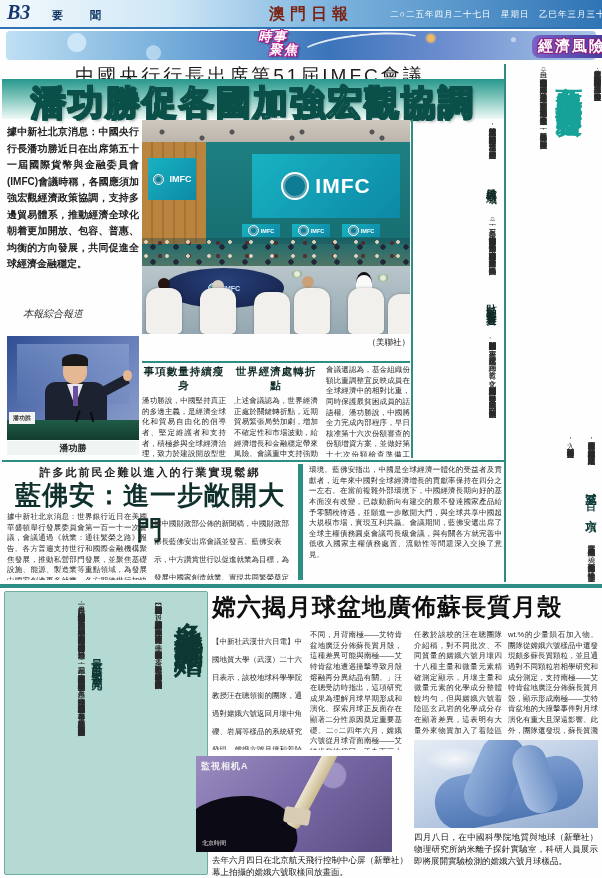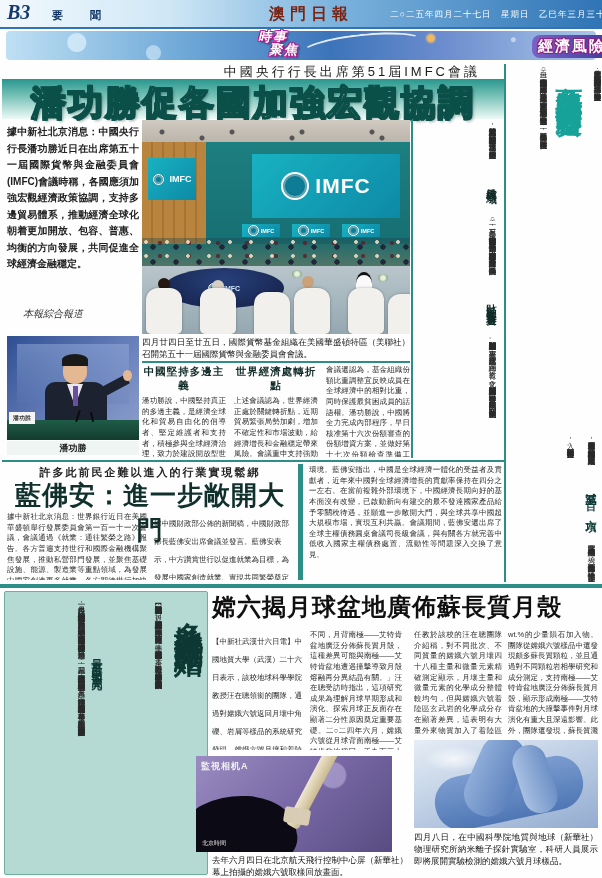--- a/index.html
+++ b/index.html
@@ -26,21 +26,21 @@
       radial-gradient(circle at 72% 25%,rgba(255,190,90,.9) 0 3px,transparent 6px),
       linear-gradient(90deg,#bfe0f4 0%,#6fa9d8 30%,#3c74ba 55%,#6e8ecf 75%,#a9c6e8 100%);}
   #swoosh{left:300px;top:34px;width:120px;height:22px;border:2px solid rgba(255,255,255,.8);border-color:rgba(255,255,255,.85) transparent transparent transparent;border-radius:50%;transform:rotate(-6deg);}
   #focus{left:258px;top:30px;line-height:13px;font-style:italic;font-weight:900;font-size:13px;color:#fff;letter-spacing:2px;
     text-shadow:1px 1px 0 #b5198d,-1px 1px 0 #b5198d,1px -1px 0 #b5198d,-1px -1px 0 #b5198d,2px 2px 2px rgba(60,0,60,.6);}
   #focus .l2{display:block;margin-left:11px;}
   #tag{right:10px;top:35px;padding:2px 6px;font-size:15px;font-weight:900;color:#fff;letter-spacing:2px;
     background:linear-gradient(90deg,#7a63c6,#3e3a9a);border-radius:8px;
     text-shadow:1px 1px 0 #8f1c7e,-1px -1px 0 #8f1c7e,1px -1px 0 #8f1c7e,-1px 1px 0 #8f1c7e;}
   
-  #kicker{left:20px;top:63px;width:460px;text-align:right;font-size:13px;color:#1c1c1c;letter-spacing:3px;}
+  #kicker{left:20px;top:63px;width:460px;text-align:center;font-size:19px;color:#1c1c1c;letter-spacing:3px;}
   #mainband{left:2px;top:79px;width:502px;height:40px;background:linear-gradient(180deg,#27978d 0%,#7cc4ba 45%,#eefaf7 100%);}
   #mainhl{left:2px;top:80px;width:502px;text-align:center;font-size:35px;font-weight:900;color:#fff;letter-spacing:2px;
     -webkit-text-stroke:1.5px #0b4f49;
     text-shadow:1px 1px 0 #0b4f49,-1px -1px 0 #0b4f49,1px -1px 0 #0b4f49,-1px 1px 0 #0b4f49,2px 2px 3px rgba(0,40,40,.4);}
   
   #intro{left:7px;top:124px;width:132px;height:180px;font-size:10px;font-weight:600;line-height:1.65;color:#222;}
   #byline{left:7px;top:307px;width:132px;font-size:10px;font-style:italic;color:#333;padding-left:16px;}
   
   #imfcph{left:142px;top:120px;width:268px;height:214px;background:#1d7f80;overflow:hidden;}
   .ceil{left:0;top:0;width:268px;height:26px;background:radial-gradient(circle at 20px 12px,#555 2px,transparent 3px),radial-gradient(circle at 60px 18px,#555 2px,transparent 3px),linear-gradient(180deg,#cfc9c0,#b7b1a8);background-size:70px 26px,90px 26px,100% 100%;}
@@ -200,21 +200,20 @@
     <div class="abs keff" style="left:214px;"></div>
     <div class="abs chair" style="left:4px;"></div>
     <div class="abs chair" style="left:58px;"></div>
     <div class="abs chair" style="left:112px;top:172px;"></div>
     <div class="abs chair" style="left:152px;"></div>
     <div class="abs chair" style="left:206px;"></div>
     <div class="abs chair" style="left:246px;top:174px;"></div>
   </div>
   <div class="abs cap jt" id="imfccap">
     <span class="credit">（美聯社）</span>
-    <span>四月廿四日至廿五日，國際貨幣基金組織在美國華盛頓特區召開第五十一屆國際貨幣與金融委員會會議。</span>
   </div>
   <div class="abs rule" style="left:142px;top:361px;width:268px;height:1.5px;"></div>
 
   <div class="abs" id="panph">
     <div class="abs pan-panel"></div>
     <div class="abs pan-arm"></div>
     <div class="abs pan-hand"></div>
     <div class="abs pan-body"></div>
     <div class="abs pan-shirt"></div>
     <div class="abs pan-tie"></div>
@@ -222,21 +221,21 @@
     <div class="abs pan-hair"></div>
     <div class="abs pan-desk"></div>
     <div class="abs pan-mic"></div>
     <div class="abs pan-mic2"></div>
     <div class="abs pan-plate">潘功胜</div>
   </div>
   <div class="abs" id="pancap">潘功勝</div>
 
   <div class="abs" id="subs">
     <div class="scol">
-      <div class="subhead">中國堅持多邊主義</div>
+      <div class="subhead">事項數量持續瘦身</div>
       <div class="body-txt jt">潘功勝說，中國堅持真正的多邊主義，是經濟全球化和貿易自由化的倡導者、堅定維護者和支持者，積極參與全球經濟治理，致力於建設開放型世界經濟。中國願進一步深化與基金組織的合作，支持國際貨幣基金組織（下稱「基金組織」）在維護全球經濟金融穩定方面發揮更大的作用。</div>
     </div>
     <div class="scol">
       <div class="subhead">世界經濟處轉折點</div>
       <div class="body-txt jt">上述會議認為，世界經濟正處於關鍵轉折點，近期貿易緊張局勢加劇，增加不確定性和市場波動，給經濟增長和金融穩定帶來風險。會議重申支持強勁的、以規則為基礎的、資源充足的基金組織作為全球金融安全網的核心，並呼籲儘快完成第十六次份額檢查下份額增資的國內批准程序。</div>
     </div>
     <div class="scol">
       <div class="body-txt jt">會議還認為，基金組織份額比重調整宜反映成員在全球經濟中的相對比重，同時保護最貧困成員的話語權。潘功勝說，中國將全力完成內部程序，早日核准第十六次份額審查的份額增資方案，並做好第十七次份額檢查準備工作，包括制訂新份額公式等，推動基金組織治理呈現有意義的份額調整。</div>
     </div>
   </div>

